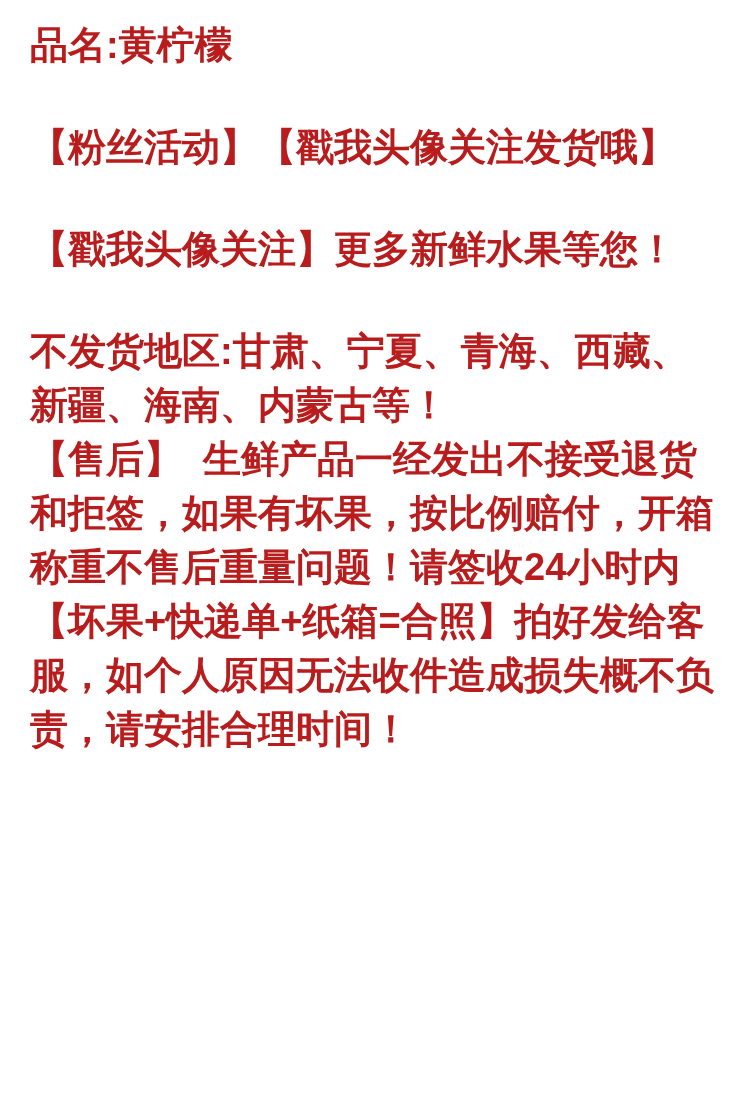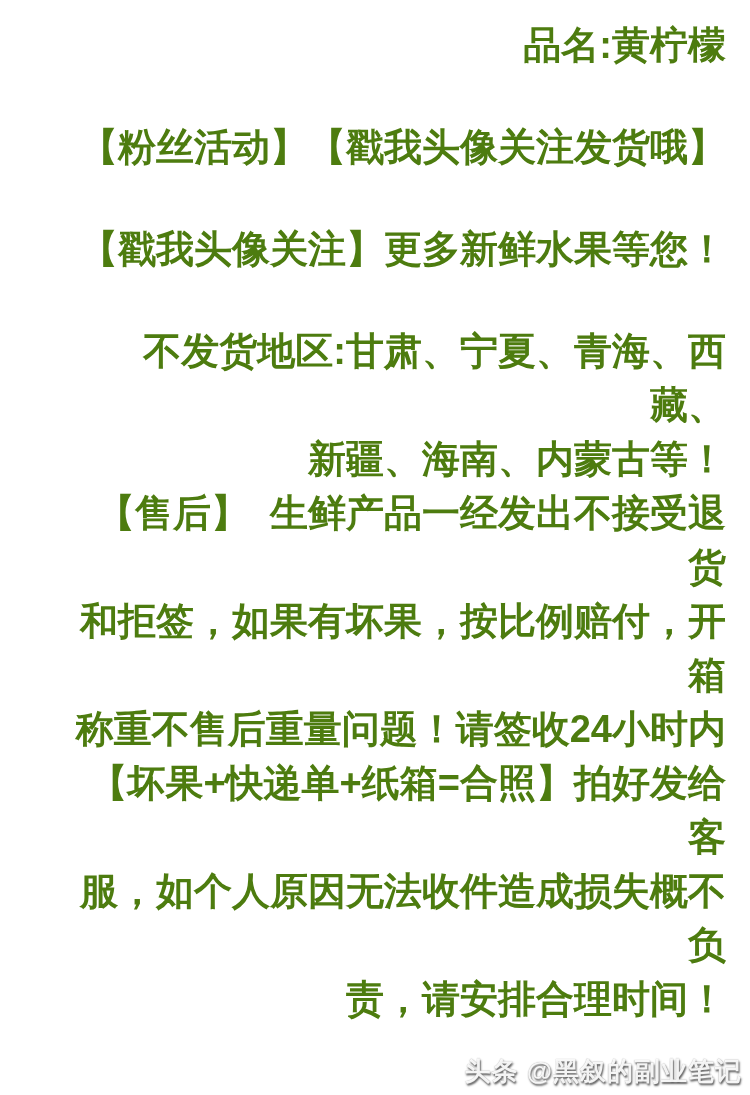--- a/index.html
+++ b/index.html
@@ -19,29 +19,27 @@
     width: 750px;
     height: 1095px;
     box-sizing: border-box;
     padding: 18px 24px 0 30px;
   }
   .para {
     margin: 0;
     font-size: 38px;
     line-height: 54px;
     font-weight: 700;
-    color: #4d7c0f;
+    color: #b91c1c;
     white-space: pre-wrap;
     letter-spacing: 0px;
     word-break: break-all;
-    text-align: right;
   }
   .para + .para {
     margin-top: 48px;
-    margin-left: 38px;
   }
   .para.courier-block {
     margin-top: 52px;
   }
   .watermark {
     position: absolute;
     right: 8px;
     bottom: 6px;
     font-size: 26px;
     font-weight: 700;
@@ -66,14 +64,13 @@
   <p class="para">不发货地区:甘肃、宁夏、青海、西藏、
 新疆、海南、内蒙古等！
 【售后】  生鲜产品一经发出不接受退货
 和拒签，如果有坏果，按比例赔付，开箱
 称重不售后重量问题！请签收24小时内
 【坏果+快递单+纸箱=合照】拍好发给客
 服，如个人原因无法收件造成损失概不负
 责，请安排合理时间！</p>
 
 
-  <div class="watermark">头条 @黑叙的副业笔记</div>
 </div>
 
 </body></html>

